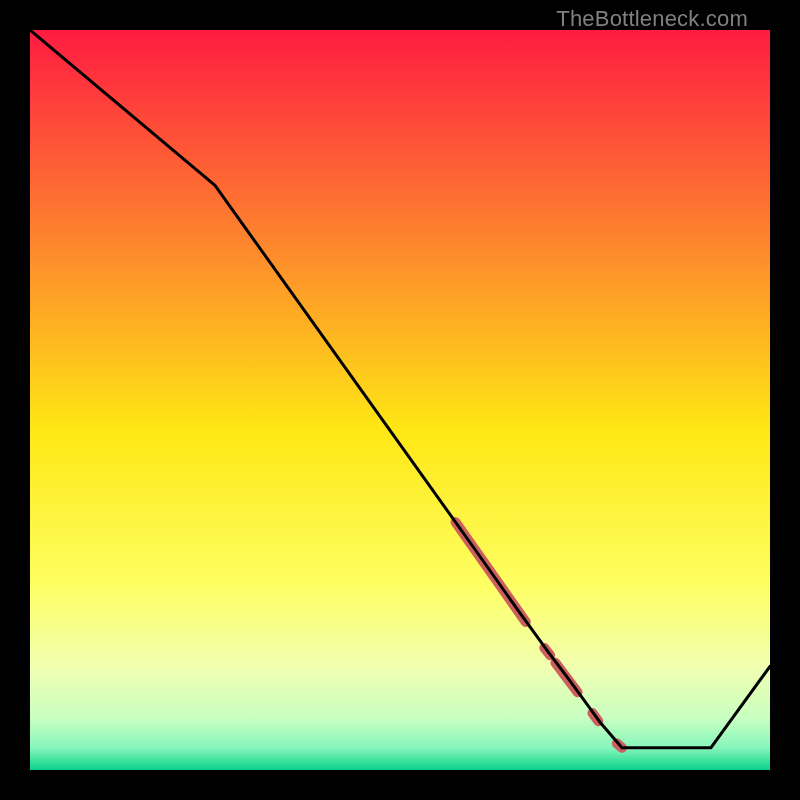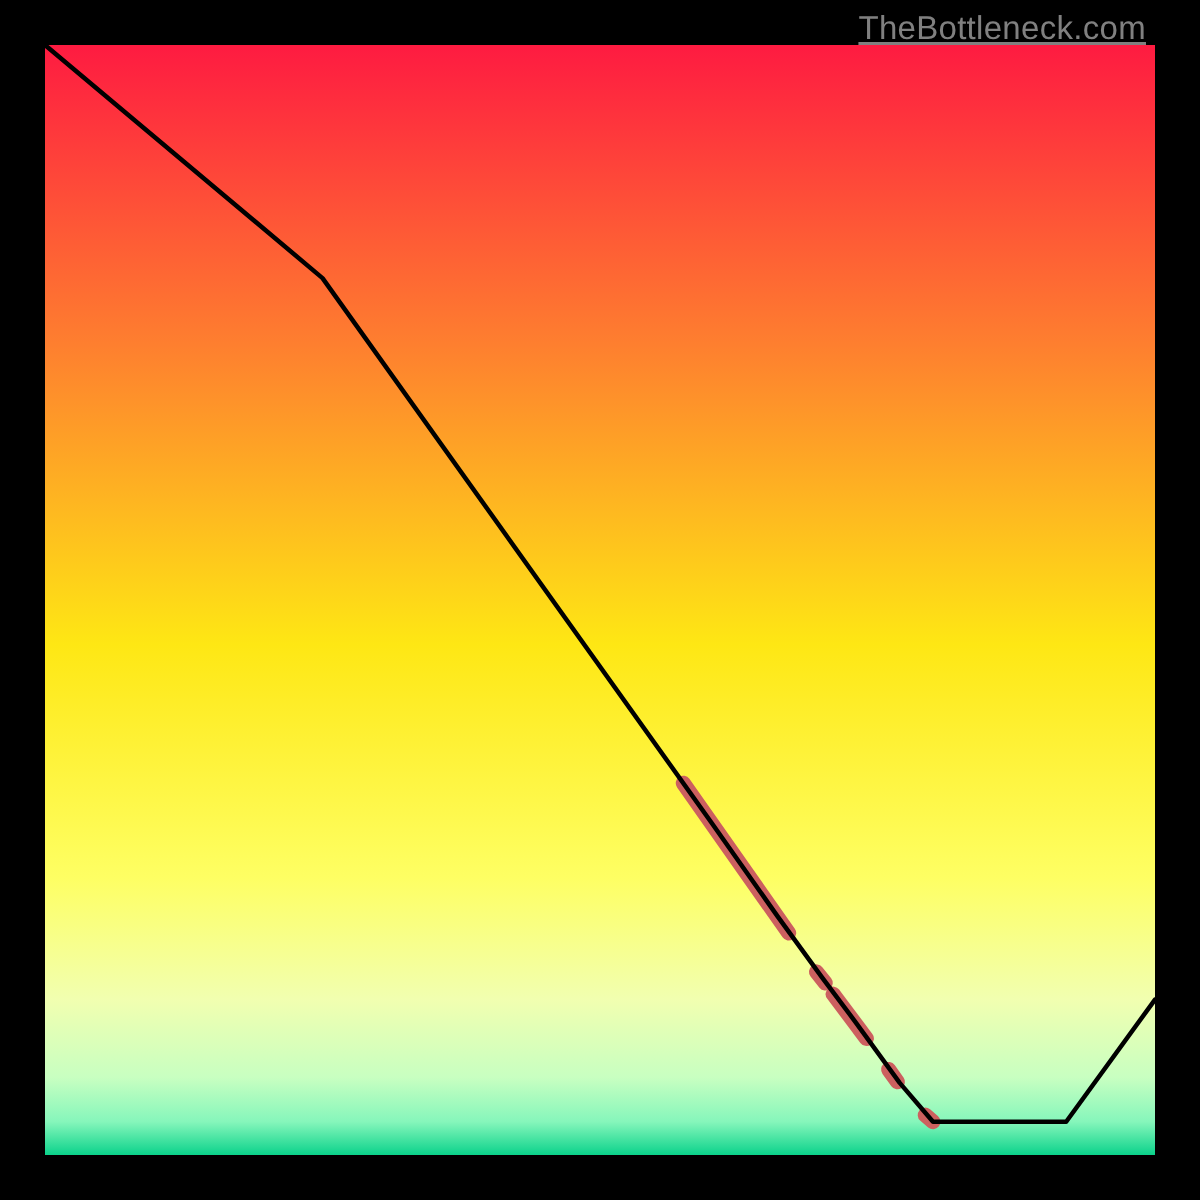--- a/index.html
+++ b/index.html
@@ -14,28 +14,27 @@
     position: absolute;
     left: 30px;
     top: 30px;
     width: 740px;
     height: 740px;
     background: #000;
   }
   .watermark {
     position: absolute;
     top: 6px;
-    right: 36px;
+    right: 52px;
     color: #808080;
     font-family: Arial, Helvetica, sans-serif;
     font-size: 22px;
     font-weight: 400;
     letter-spacing: 0.2px;
     user-select: none;
-    text-decoration: underline;
   }
   svg {
     display: block;
   }
 </style>
 </head>
 <body>
 
 <div class="frame">
   <svg id="chart-svg" width="740" height="740" viewBox="0 0 740 740" preserveAspectRatio="none">

